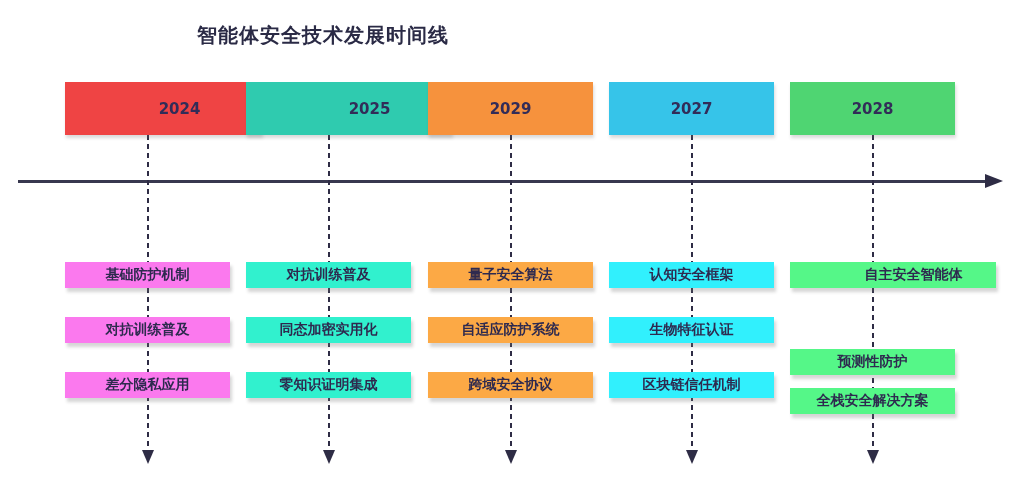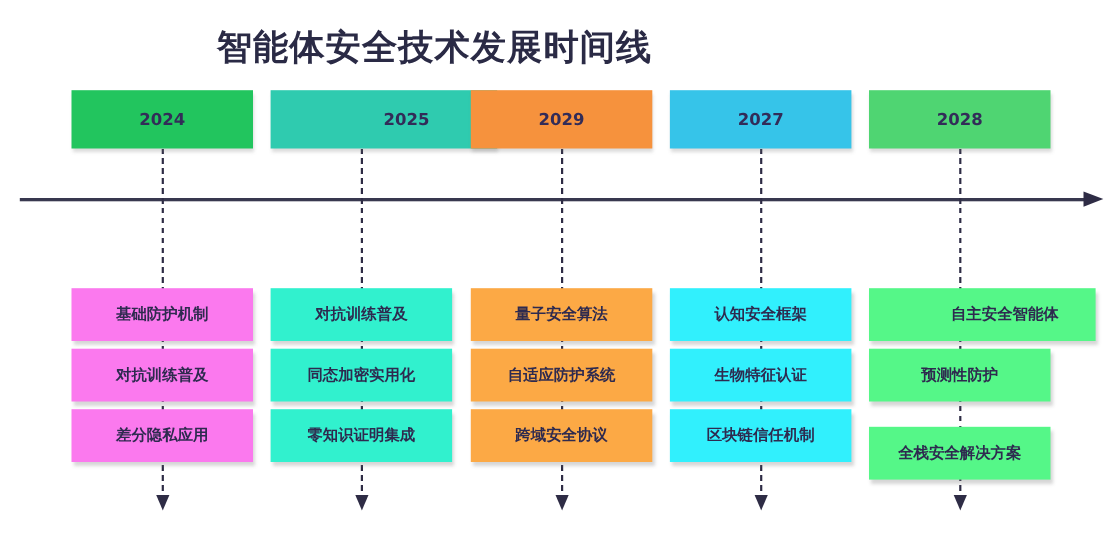--- a/index.html
+++ b/index.html
@@ -13,21 +13,21 @@
     width: 1013px;
     height: 504px;
     background: #ffffff;
     overflow: hidden;
   }
   .title {
     position: absolute;
     left: 197px;
     top: 22px;
     margin: 0;
-    font-size: 32px;
+    font-size: 20px;
     font-weight: 800;
     letter-spacing: 1px;
     color: #2a2a45;
     white-space: nowrap;
   }
   
   .axis-line {
     position: absolute;
     left: 18px;
     top: 180px;
@@ -83,21 +83,21 @@
     justify-content: center;
     font-size: 15px;
     font-weight: 700;
     color: #322c58;
     box-shadow: 1px 3px 3px rgba(110,110,110,0.25);
   }
   .item-box {
     position: absolute;
     left: 0;
     width: 165px;
-    height: 48px;
+    height: 26px;
     display: flex;
     align-items: center;
     justify-content: center;
     font-size: 14px;
     font-weight: 700;
     color: #2e2a4f;
     white-space: nowrap;
     box-shadow: 2px 4px 3px rgba(120,120,120,0.3);
   }
   .item-box.i0 { top: 262px; }
@@ -110,21 +110,21 @@
 <div class="canvas">
   <h1 class="title">智能体安全技术发展时间线</h1>
 
   <div class="axis-line"></div>
   <div class="axis-arrowhead"></div>
 
   <section id="columns">
     <div class="column" style="left: 65px;">
       <div class="vline"></div>
       <div class="down-arrowhead"></div>
-      <div class="year-box" style="background: #22c55e;">2024</div>
+      <div class="year-box" style="background: #ef4444; padding-left: 32px;">2024</div>
       <div class="item-box i0" style="background: rgb(251, 121, 238);">基础防护机制</div>
       <div class="item-box i1" style="background: rgb(251, 121, 238);">对抗训练普及</div>
       <div class="item-box i2" style="background: rgb(251, 121, 238);">差分隐私应用</div>
     </div>
 
     <div class="column" style="left: 246px;">
       <div class="vline"></div>
       <div class="down-arrowhead"></div>
       <div class="year-box" style="background: rgb(47, 203, 175); padding-left: 41px;">2025</div>
       <div class="item-box i0" style="background: rgb(49, 241, 206);">对抗训练普及</div>
@@ -148,18 +148,18 @@
       <div class="item-box i0" style="background: rgb(49, 240, 253);">认知安全框架</div>
       <div class="item-box i1" style="background: rgb(49, 240, 253);">生物特征认证</div>
       <div class="item-box i2" style="background: rgb(49, 240, 253);">区块链信任机制</div>
     </div>
 
     <div class="column" style="left: 790px;">
       <div class="vline"></div>
       <div class="down-arrowhead"></div>
       <div class="year-box" style="background: rgb(79, 213, 114);">2028</div>
       <div class="item-box i0" style="background: rgb(85, 247, 136); padding-left: 41px;">自主安全智能体</div>
-      <div class="item-box i1" style="background: rgb(85, 247, 136);">预测性防护</div>
+      <div class="item-box i1" style="background: rgb(85, 247, 136); margin-top: 32px;">预测性防护</div>
       <div class="item-box i2" style="background: rgb(85, 247, 136); margin-top: 16px;">全栈安全解决方案</div>
     </div>
   </section>
 
 </div>
 
 </body></html>

